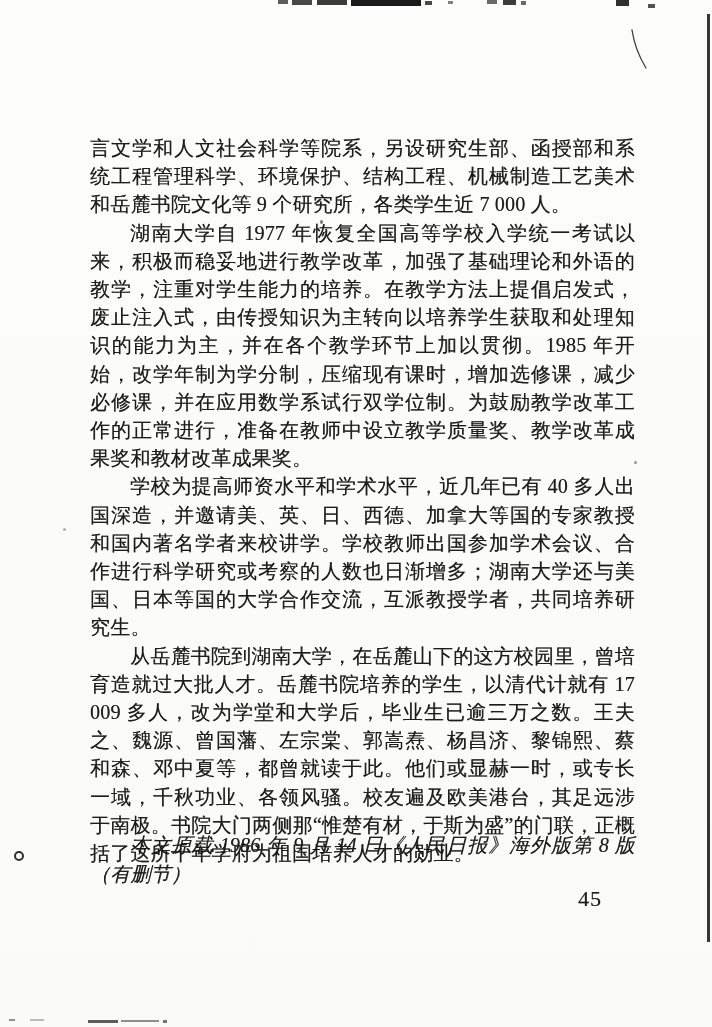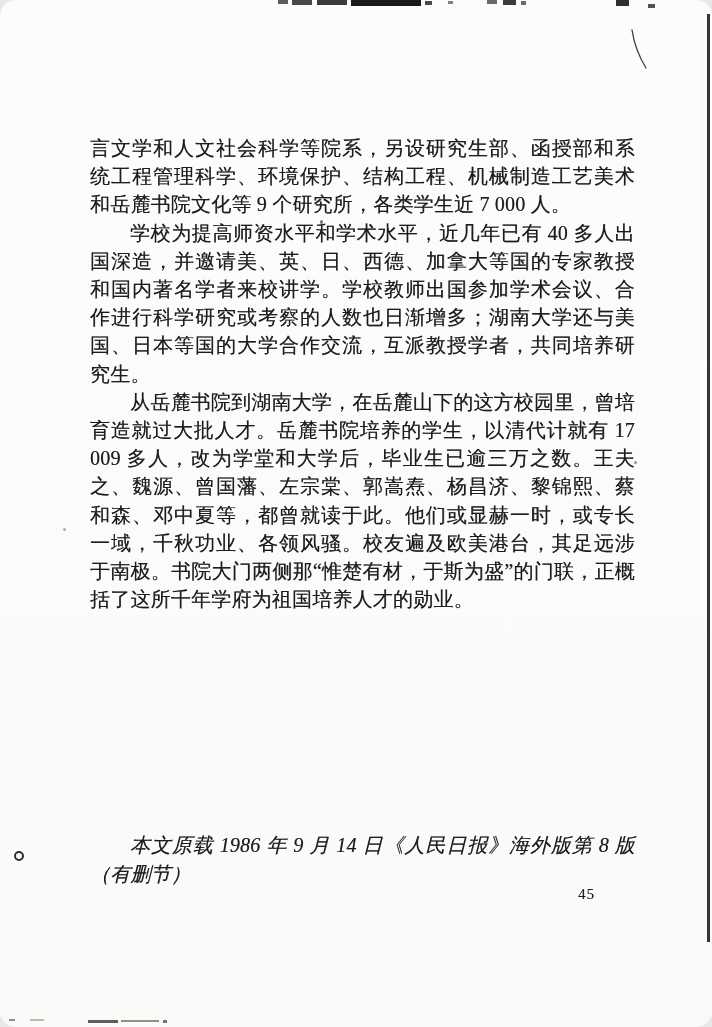--- a/index.html
+++ b/index.html
@@ -7,21 +7,20 @@
 
   .page {
     position: relative;
     width: 712px;
     height: 1027px;
     margin: 0 auto;
     background: linear-gradient(180deg, #fcfcfa 0%, #fbfbf9 60%, #fafaf8 100%);
     overflow: hidden;
     font-family: "Liberation Serif", "DejaVu Serif", serif;
     color: #1c1c1c;
-    border-radius: 16px;
   }
 
   .text-block {
     position: absolute;
     left: 90px;
     top: 134px;
     width: 545px;
     font-size: 20px;
     line-height: 28.2px;
     text-align: justify;
@@ -42,21 +41,21 @@
     text-indent: 2em;
     text-align: justify;
     text-shadow: 0.3px 0.3px 0.4px rgba(10,10,10,0.5);
     letter-spacing: 0.2px;
   }
 
   .page-number {
     position: absolute;
     left: 578px;
     top: 886px;
-    font-size: 15px;
+    font-size: 22px;
     letter-spacing: 1px;
     text-shadow: 0.3px 0.3px 0.4px rgba(10,10,10,0.5);
   }
 
   .artifact { position: absolute; background: #1a1a1a; }
   .artifact.faint { background: #8f8f8c; }
   .artifact.dot { border-radius: 50%; }
 
   .ring-mark {
     position: absolute;
@@ -87,20 +86,21 @@
     opacity: 0.92;
   }
 </style>
 </head>
 <body>
 
 <div class="page">
 
   <div class="text-block">
     <p class="para">言文学和人文社会科学等院系，另设研究生部、函授部和系统工程管理科学、环境保护、结构工程、机械制造工艺美术和岳麓书院文化等 9 个研究所，各类学生近 7 000 人。</p>
+    <p class="para indent">湖南大学自 1977 年恢复全国高等学校入学统一考试以来，积极而稳妥地进行教学改革，加强了基础理论和外语的教学，注重对学生能力的培养。在教学方法上提倡启发式，废止注入式，由传授知识为主转向以培养学生获取和处理知识的能力为主，并在各个教学环节上加以贯彻。1985 年开始，改学年制为学分制，压缩现有课时，增加选修课，减少必修课，并在应用数学系试行双学位制。为鼓励教学改革工作的正常进行，准备在教师中设立教学质量奖、教学改革成果奖和教材改革成果奖。</p>
     <p class="para indent">学校为提高师资水平和学术水平，近几年已有 40 多人出国深造，并邀请美、英、日、西德、加拿大等国的专家教授和国内著名学者来校讲学。学校教师出国参加学术会议、合作进行科学研究或考察的人数也日渐增多；湖南大学还与美国、日本等国的大学合作交流，互派教授学者，共同培养研究生。</p>
     <p class="para indent">从岳麓书院到湖南大学，在岳麓山下的这方校园里，曾培育造就过大批人才。岳麓书院培养的学生，以清代计就有 17 009 多人，改为学堂和大学后，毕业生已逾三万之数。王夫之、魏源、曾国藩、左宗棠、郭嵩焘、杨昌济、黎锦熙、蔡和森、邓中夏等，都曾就读于此。他们或显赫一时，或专长一域，千秋功业、各领风骚。校友遍及欧美港台，其足远涉于南极。书院大门两侧那“惟楚有材，于斯为盛”的门联，正概括了这所千年学府为祖国培养人才的勋业。</p>
   </div>
 
   <div class="source-note">本文原载 1986 年 9 月 14 日《人民日报》海外版第 8 版（有删节）</div>
 
   <div class="page-number">45</div>
 
   <div class="artifact" style="left:278px;top:0;width:10px;height:4px;opacity:.7"></div>
   <div class="artifact" style="left:292px;top:0;width:20px;height:5px;opacity:.8"></div>

